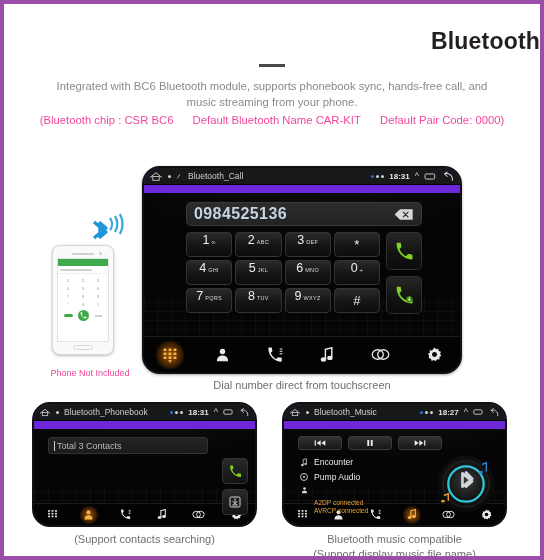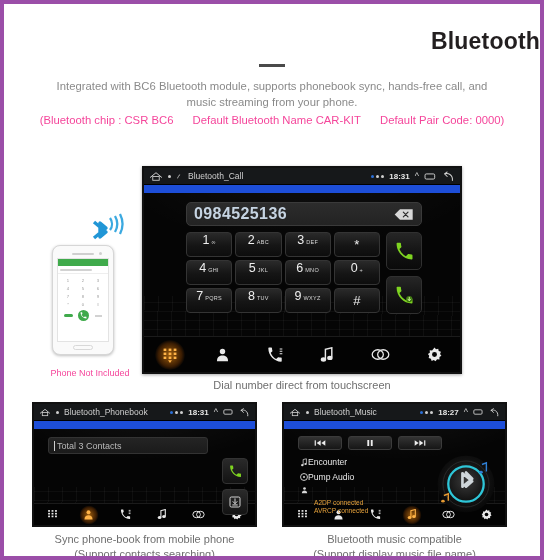--- a/index.html
+++ b/index.html
@@ -37,21 +37,21 @@
   .specline {
     text-align: center;
     font-size: 11.3px;
     color: #f5469b;
     margin-top: 4px;
     white-space: nowrap;
   }
   .specline span { margin: 0 8px; }
 
   
-  .unit { background:#1d4ed8; position:relative; overflow:hidden; }
+  .unit { background:#6d28d9; position:relative; overflow:hidden;border-radius:18px; }
   .statusbar {
     height: 17px; background: #16181a;
     display: flex; align-items: center;
     padding: 0 5px; gap: 5px;
     border-bottom: 1px solid #000;
   }
   .sb-title { color:#cfcfcf; font-size:8.5px; }
   .sb-spacer { flex: 1; }
   .sb-dots { display:flex; gap:2px; align-items:center; }
   .dot { width:3px; height:3px; border-radius:50%; background:#cfcfcf; }
@@ -217,21 +217,21 @@
 
   .mctrls { position:absolute; left:14px; top:7px; display:flex; gap:6px; z-index:2; }
   .mbtn {
     width:44px; height:14px; border-radius:3px;
     background:linear-gradient(#333,#161616);
     border:1px solid #3b3b3b;
     display:flex; align-items:center; justify-content:center;
     color:#ededed;
   }
   .minfo { position:absolute; left:16px; top:28px; z-index:2; }
-  .mrow { display:flex; align-items:center; gap:0; margin-bottom:4.5px; color:#e8e8e8; font-size:8.6px; }
+  .mrow { display:flex; align-items:center; gap:6px; margin-bottom:4.5px; color:#e8e8e8; font-size:8.6px; }
   .mrow .mi { width:8px; display:flex; justify-content:center; color:#d7d7d7; }
   .mstat { color:#e6a23c; font-size:6.6px; margin-left:14px; line-height:8.5px; }
   .disc { position:absolute; right:8px; top:24px; width:62px; height:62px; z-index:2; }
 </style>
 </head>
 <body>
 
 <div class="page">
 
   <div class="title">Bluetooth</div>
@@ -533,21 +533,20 @@
         </div>
         <div class="navbtn">
           <svg width="11" height="11" viewBox="0 0 20 20">
             <path d="M10 0.8 L12 3 L15 2.2 L15.6 5.3 L18.6 6.3 L17.4 9.2 L19.2 11.8 L16.6 13.4 L16.6 16.6 L13.4 16.4 L11.4 19 L9 17.2 L6.2 18.6 L5.2 15.6 L2.2 14.8 L3 11.8 L1.2 9.2 L3.8 7.6 L3.6 4.4 L6.8 4.6 Z" fill="currentColor"></path>
             <circle cx="10" cy="10" r="3.3" fill="#030303"></circle>
           </svg>
         </div>
       </div>
     </div>
     <div class="caption">
-      <div>Sync phone-book from mobile phone</div>
       <div>(Support contacts searching)</div>
     </div>
   </div>
 
   <div class="panel right">
     <div class="unit">
       <div class="statusbar">
         <svg width="12" height="9" viewBox="0 0 26 20">
           <path d="M2 12 L13 3 L24 12" fill="none" stroke="#cfcfcf" stroke-width="2"></path>
           <rect x="7" y="10" width="12" height="7" fill="none" stroke="#cfcfcf" stroke-width="1.8"></rect>

